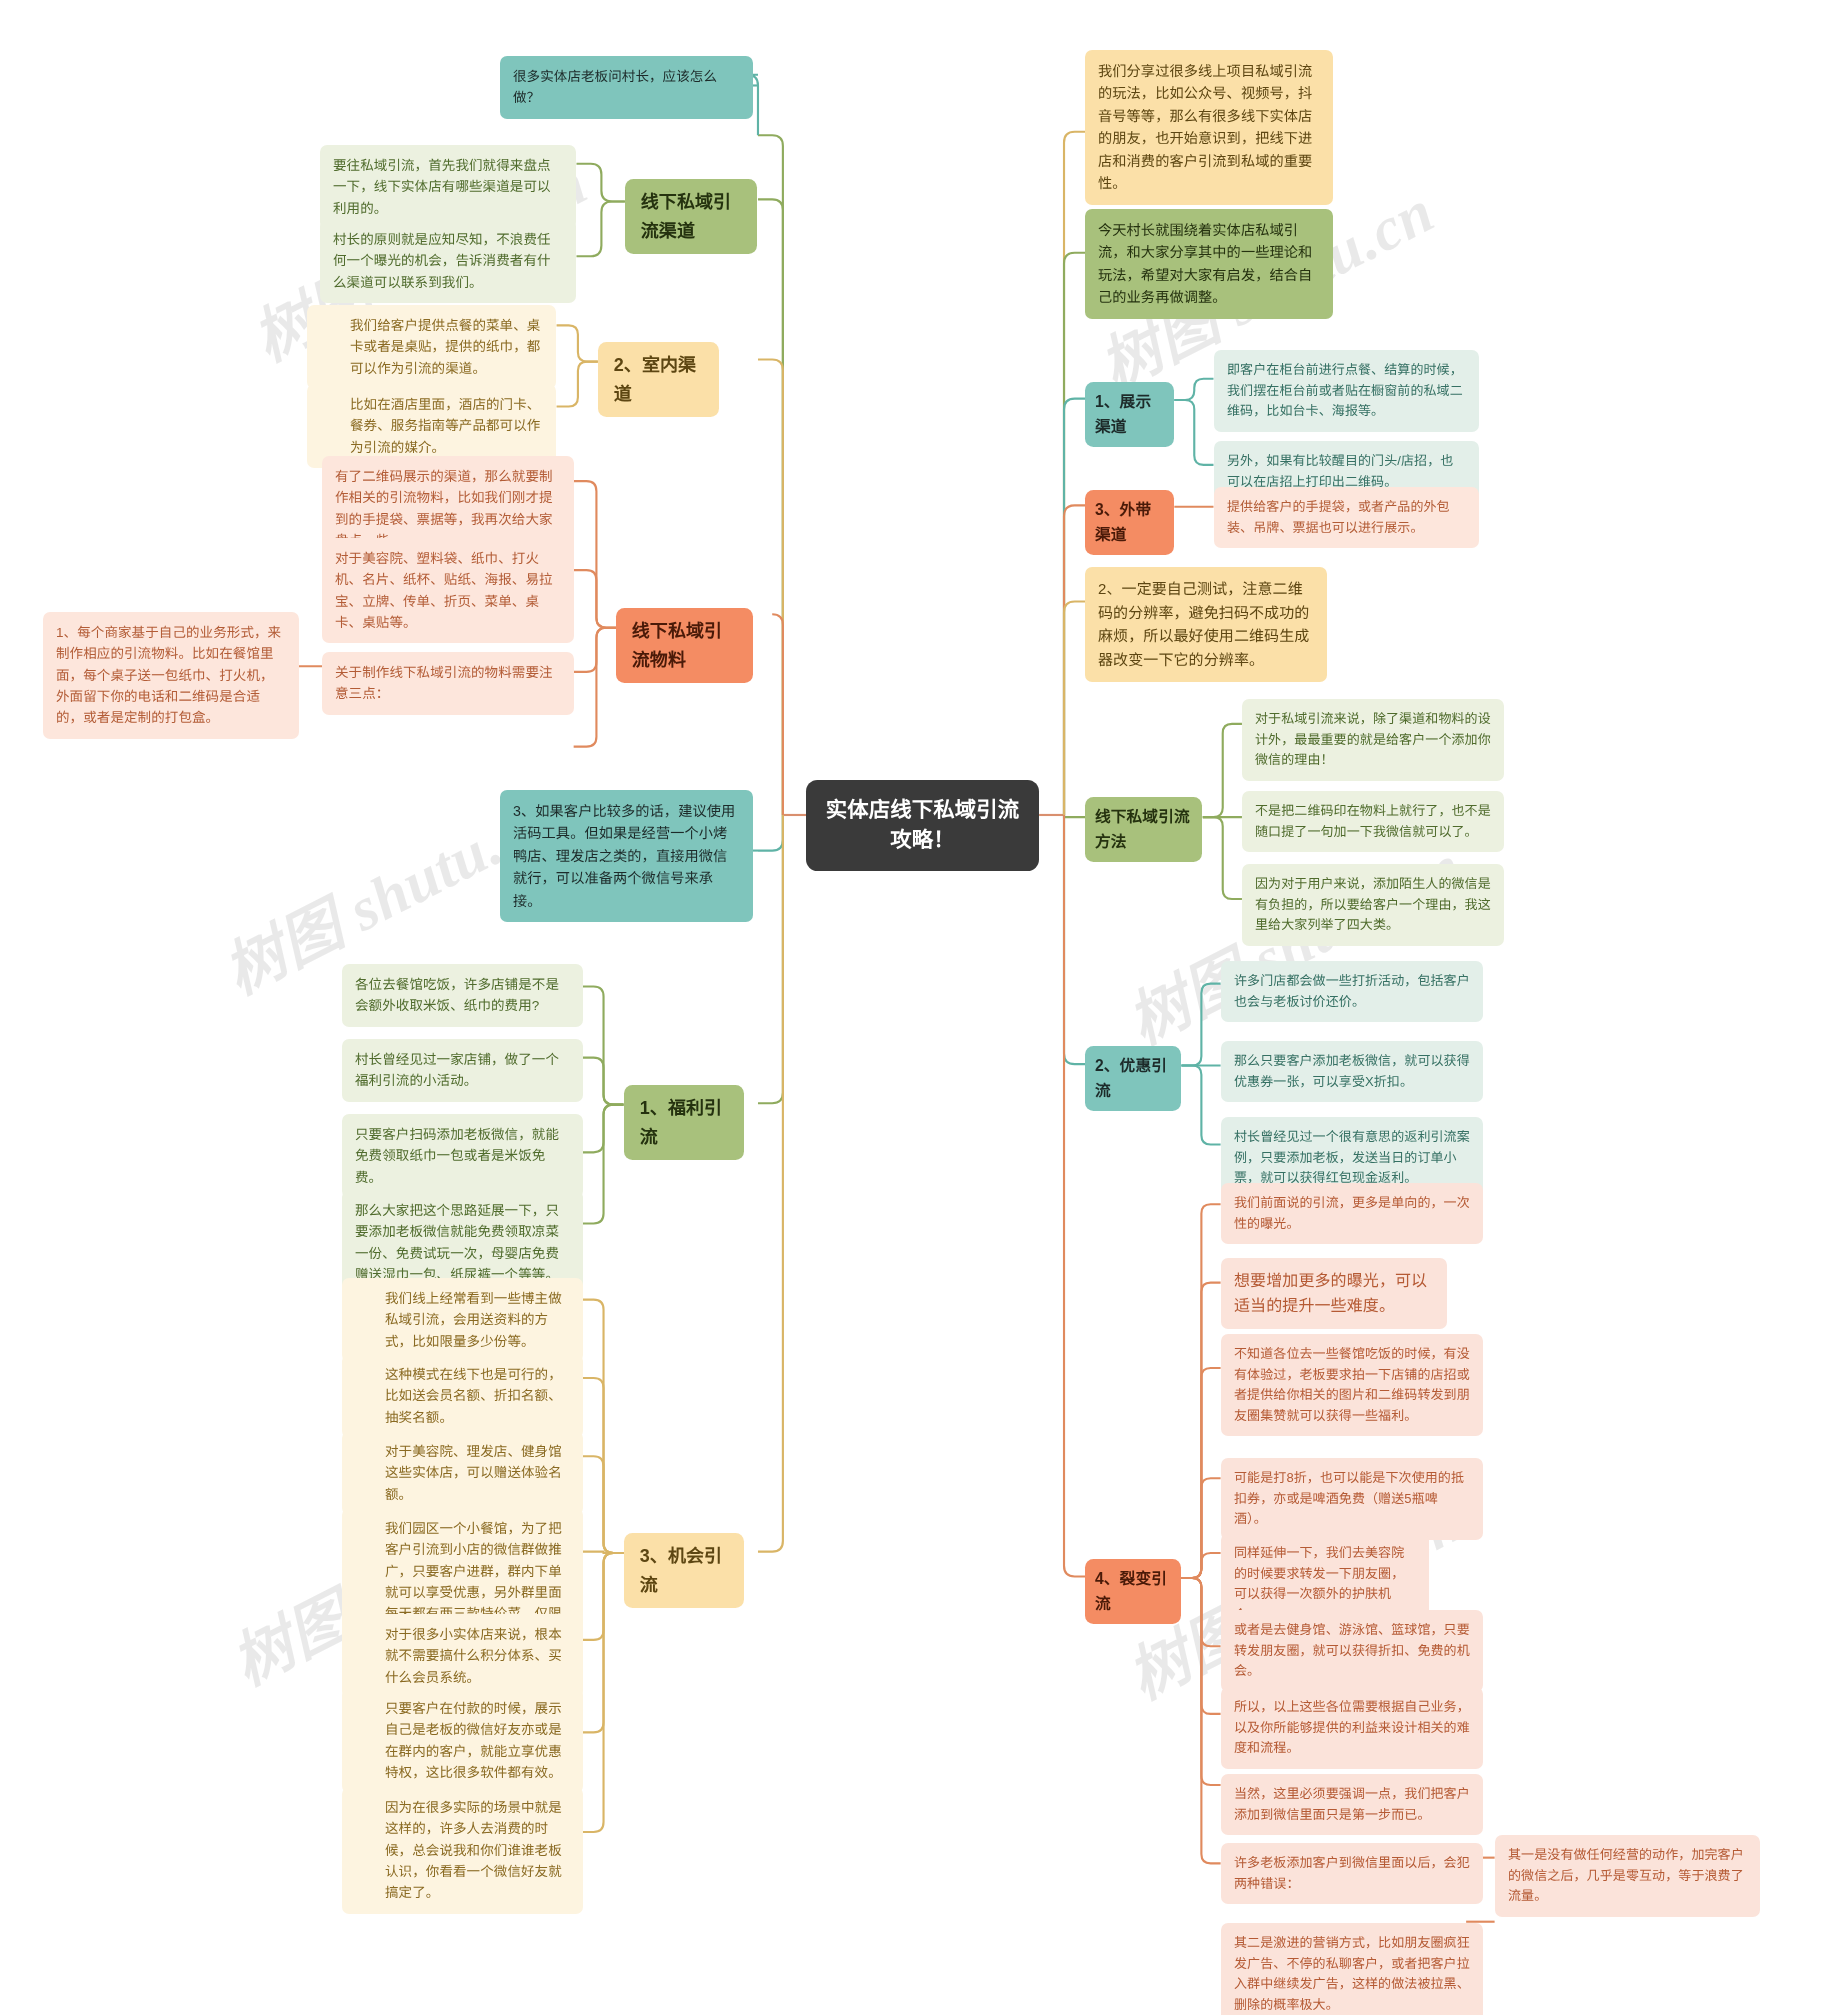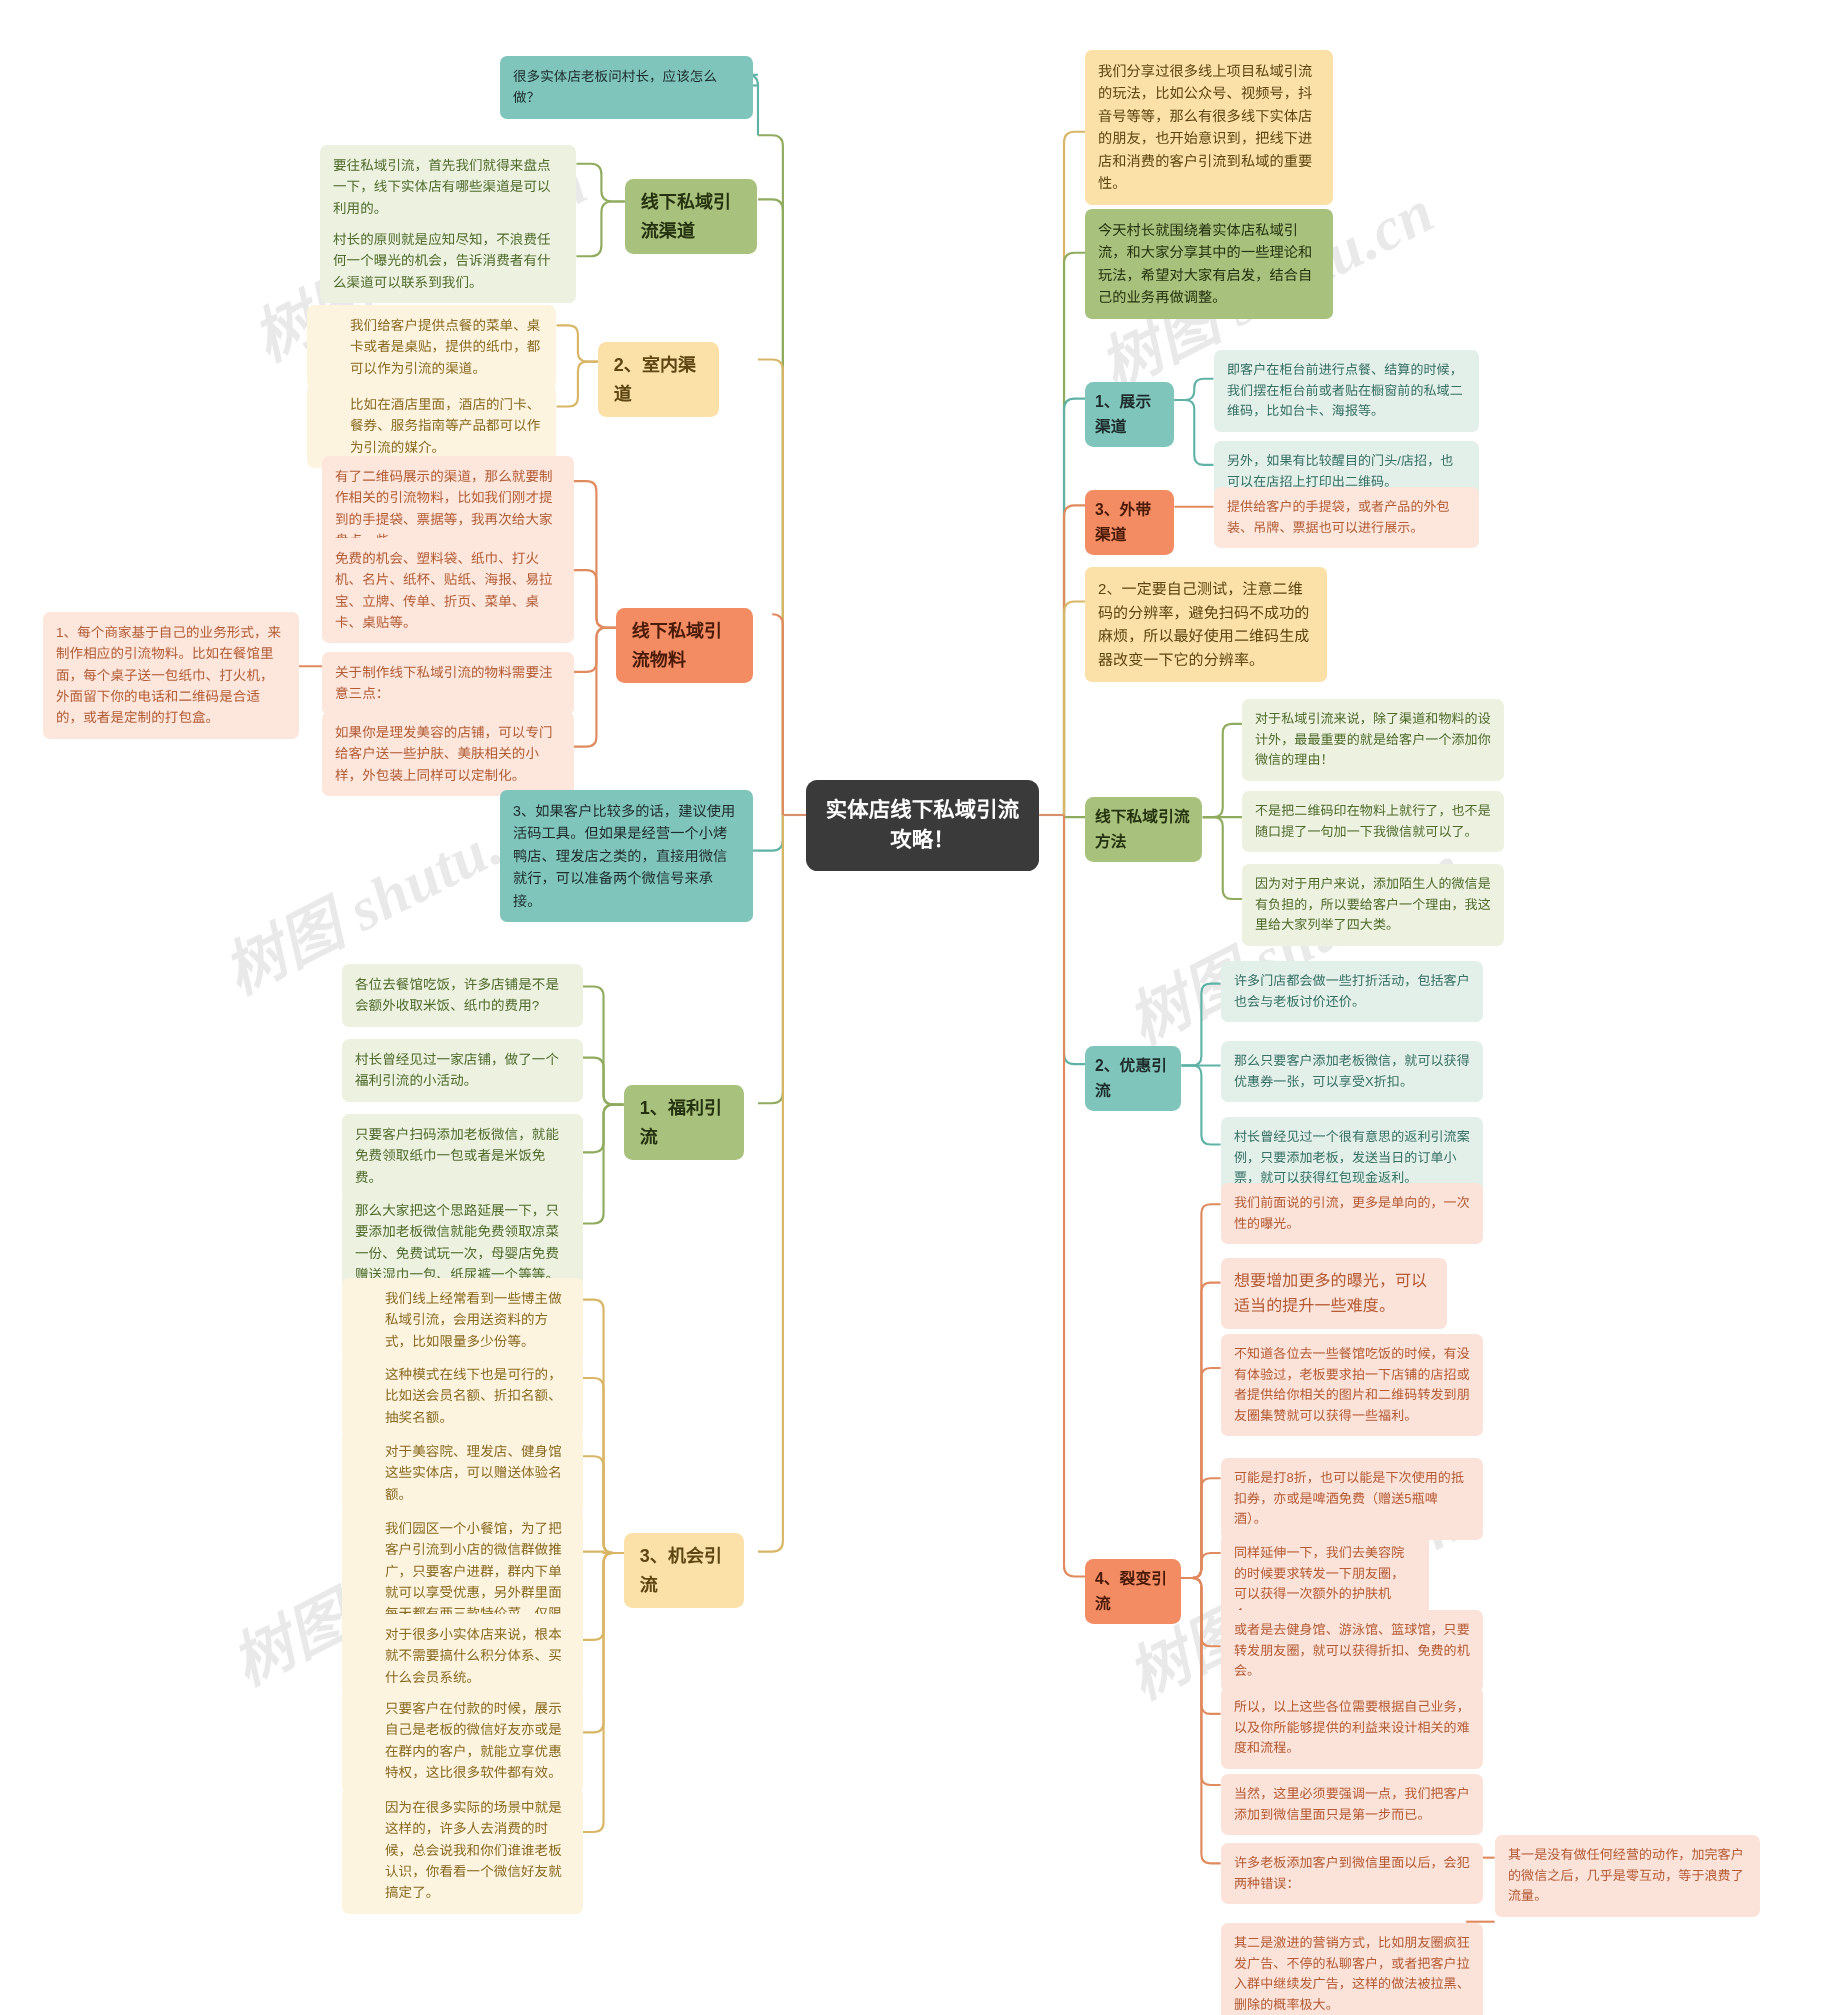--- a/index.html
+++ b/index.html
@@ -179,23 +179,22 @@
   <div class="node leaf c-green-leaf" style="left:320px; top:219px; width:256px;">村长的原则就是应知尽知，不浪费任何一个曝光的机会，告诉消费者有什么渠道可以联系到我们。</div>
 
   <div class="node mid c-yellow-mid" style="left:598px; top:342px; width:121px;">2、室内渠道</div>
 
   <div class="node leaf c-yellow-leaf" style="left:307px; top:305px; width:249px;">我们给客户提供点餐的菜单、桌卡或者是桌贴，提供的纸巾，都可以作为引流的渠道。</div>
   <div class="node leaf c-yellow-leaf" style="left:307px; top:384px; width:249px;">比如在酒店里面，酒店的门卡、餐券、服务指南等产品都可以作为引流的媒介。</div>
 
   <div class="node mid c-orange-mid" style="left:616px; top:608px; width:137px;">线下私域引流物料</div>
 
   <div class="node leaf c-orange-leaf" style="left:322px; top:456px; width:252px;">有了二维码展示的渠道，那么就要制作相关的引流物料，比如我们刚才提到的手提袋、票据等，我再次给大家盘点一些。</div>
-  <div class="node leaf c-orange-leaf" style="left:322px; top:538px; width:252px;">免费的机会、塑料袋、纸巾、打火机、名片、纸杯、贴纸、海报、易拉宝、立牌、传单、折页、菜单、桌卡、桌贴等。</div>
+  <div class="node leaf c-orange-leaf" style="left:322px; top:538px; width:252px;">对于美容院、塑料袋、纸巾、打火机、名片、纸杯、贴纸、海报、易拉宝、立牌、传单、折页、菜单、桌卡、桌贴等。</div>
   <div class="node leaf c-orange-leaf" style="left:322px; top:652px; width:252px;">关于制作线下私域引流的物料需要注意三点：</div>
-  <div class="node leaf c-orange-leaf" style="left:322px; top:712px; width:252px;">如果你是理发美容的店铺，可以专门给客户送一些护肤、美肤相关的小样，外包装上同样可以定制化。</div>
 
   <div class="node leaf c-orange-leaf" style="left:43px; top:612px; width:256px;">1、每个商家基于自己的业务形式，来制作相应的引流物料。比如在餐馆里面，每个桌子送一包纸巾、打火机，外面留下你的电话和二维码是合适的，或者是定制的打包盒。</div>
 
   <div class="node leaf c-teal-leaf" style="left:500px; top:790px; width:253px; font-size:14.2px;">3、如果客户比较多的话，建议使用活码工具。但如果是经营一个小烤鸭店、理发店之类的，直接用微信就行，可以准备两个微信号来承接。</div>
 
   <div class="node mid c-green-mid" style="left:624px; top:1085px; width:120px;">1、福利引流</div>
 
   <div class="node leaf c-green-leaf" style="left:342px; top:964px; width:241px;">各位去餐馆吃饭，许多店铺是不是会额外收取米饭、纸巾的费用?</div>
   <div class="node leaf c-green-leaf" style="left:342px; top:1039px; width:241px;">村长曾经见过一家店铺，做了一个福利引流的小活动。</div>
   <div class="node leaf c-green-leaf" style="left:342px; top:1114px; width:241px;">只要客户扫码添加老板微信，就能免费领取纸巾一包或者是米饭免费。</div>

